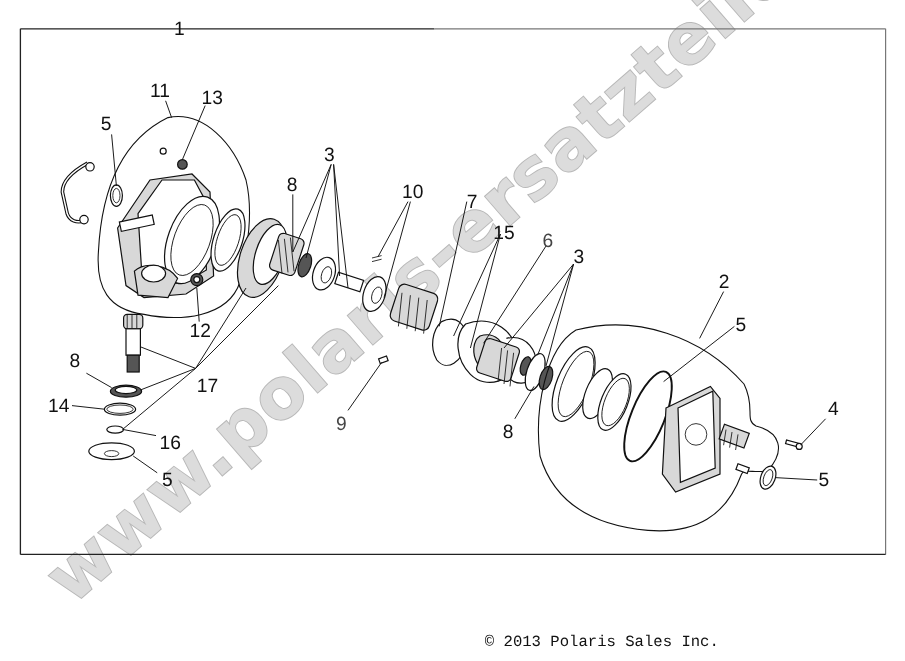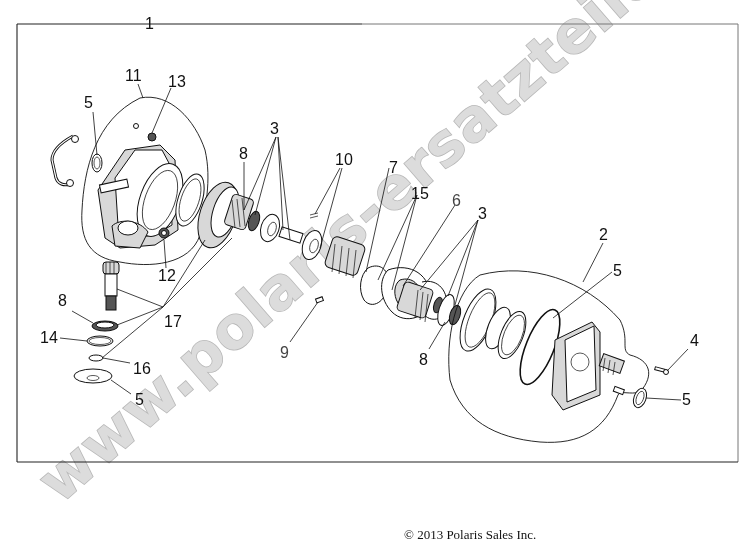--- a/index.html
+++ b/index.html
@@ -44,21 +44,21 @@
       stroke-width: 1.6;
       paint-order: stroke;
       letter-spacing: 1px;
     }
     .copyright {
       position: absolute;
       left: 404px;
       top: 527px;
       font-size: 13px;
       color: #111111;
-      font-family: Liberation Serif, serif;
+      font-family: Liberation Mono, monospace;
       white-space: nowrap;
     }
   </style>
 </head>
 <body>
 
 <svg class="canvas" viewBox="0 0 754 551" xmlns="http://www.w3.org/2000/svg">
 
   <g>
     <text class="watermark" transform="translate(60,505) rotate(-41)">www.polaris-ersatzteile.de</text>

